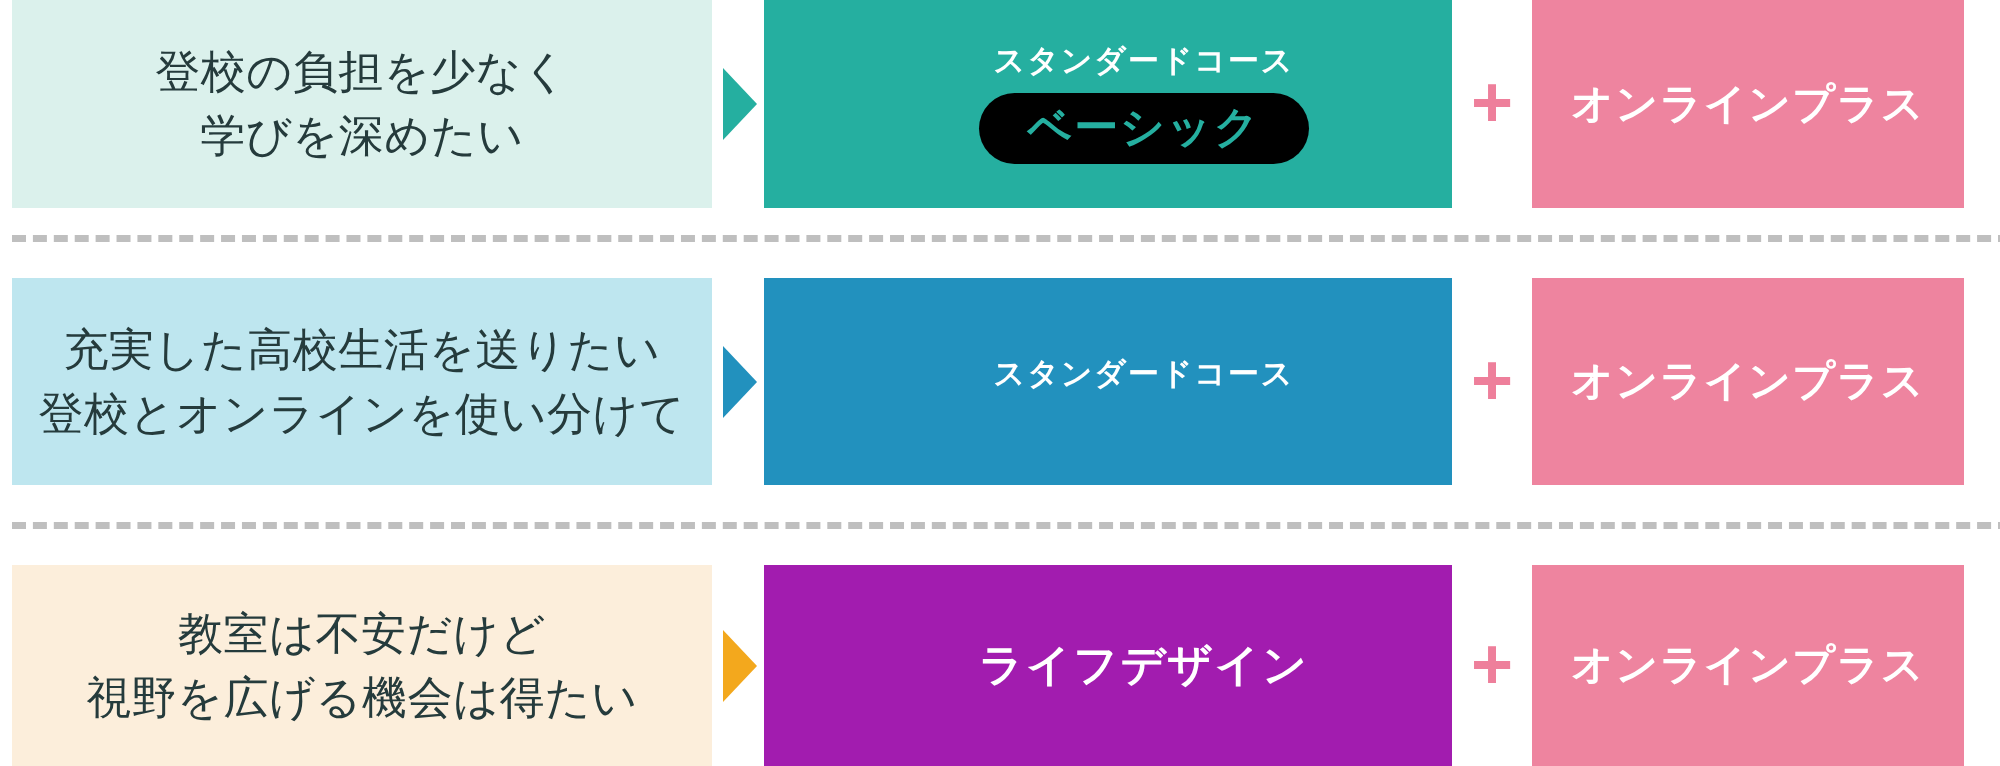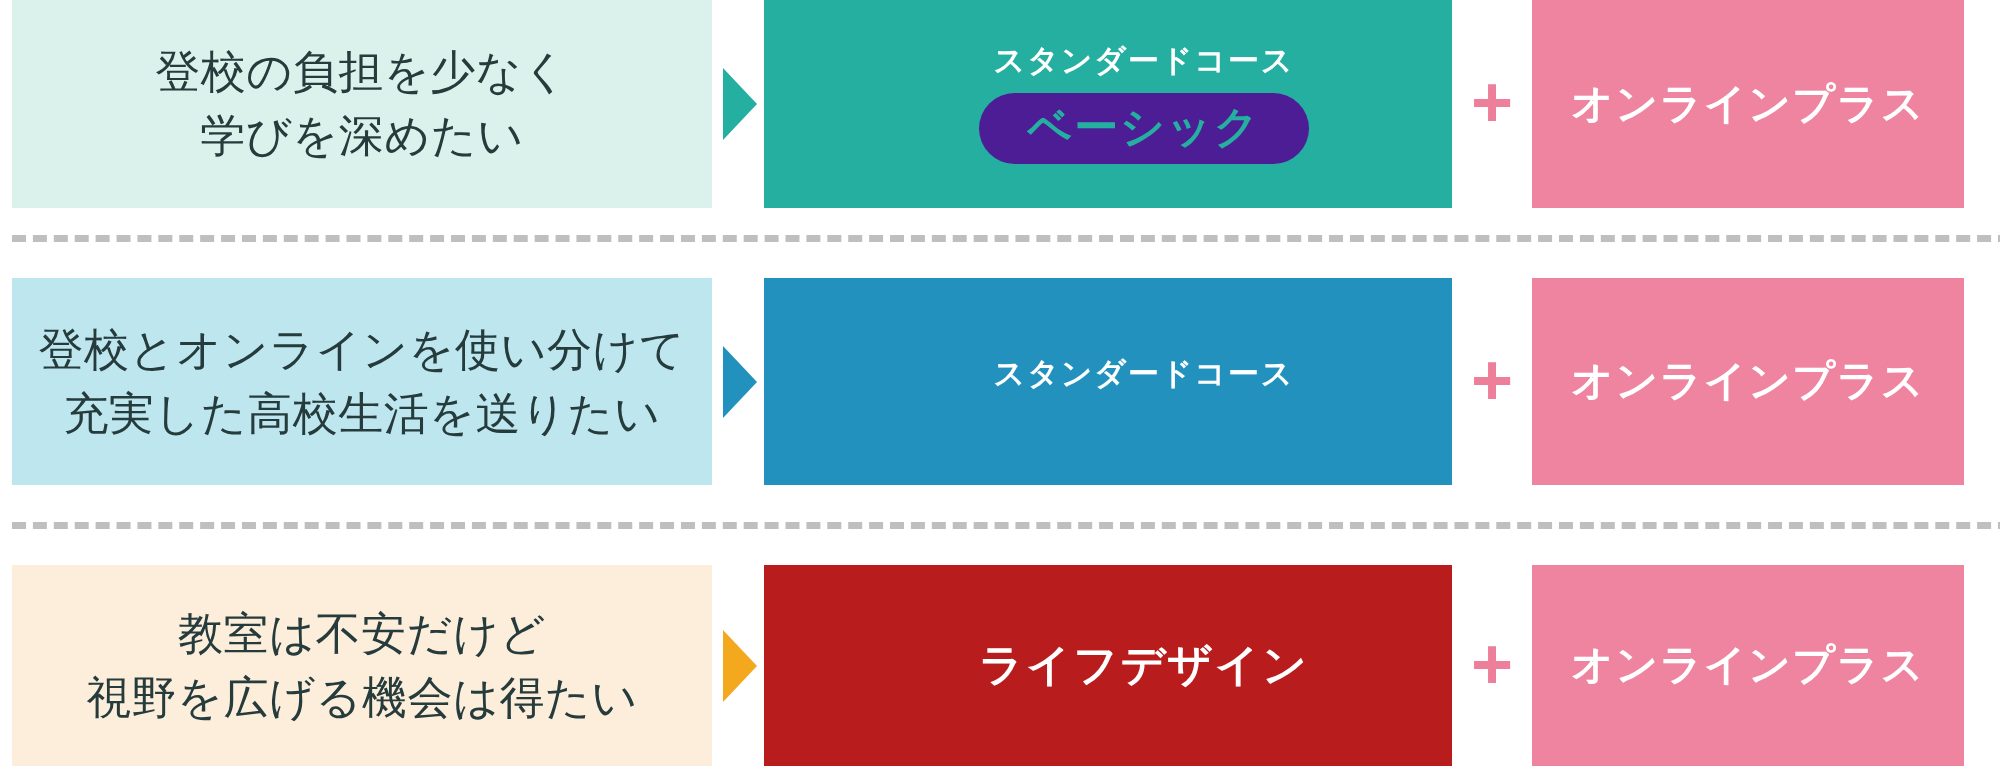--- a/index.html
+++ b/index.html
@@ -43,21 +43,21 @@
   .course-block{
     position:absolute;left:752px;top:0;width:760px;height:100%;
     display:flex;flex-direction:column;align-items:center;justify-content:center;
     box-sizing:border-box;
   }
   .course-kicker{
     color:#ffffff;font-size:31px;font-weight:bold;letter-spacing:0.06em;
     line-height:1.1;white-space:nowrap;margin-bottom:14px;
   }
   .course-pill{
-    background:#4c1d95;border-radius:999px;
+    background:#000000;border-radius:999px;
     padding:8px 44px 12px 44px;min-width:330px;box-sizing:border-box;
     display:flex;align-items:center;justify-content:center;
   }
   .course-pill-label{
     font-size:44px;font-weight:bold;letter-spacing:0.04em;
     line-height:1.16;white-space:nowrap;
   }
   .course-plain{
     color:#ffffff;font-size:44px;font-weight:bold;letter-spacing:0.05em;
     line-height:1.28;text-align:center;white-space:nowrap;
@@ -122,22 +122,22 @@
     <div class="online-block">
       <span class="online-label">オンラインプラス</span>
     </div>
   </div>
 
   <div class="separator sep-1"></div>
 
   <div class="row row-2">
 
     <div class="need-panel" style="background:#bee6ef;">
+      <div class="need-line">充実した高校生活を送りたい</div>
       <div class="need-line">登校とオンラインを使い分けて</div>
-      <div class="need-line">充実した高校生活を送りたい</div>
     </div>
 
     <div class="arrow-gap">
       <div class="arrow-tri" style="border-left-color:#2291be;"></div>
     </div>
 
     <div class="course-block" style="background:#2291be;">
       <div class="course-kicker">スタンダードコース</div>
     </div>
 
@@ -156,21 +156,21 @@
 
     <div class="need-panel" style="background:#fceedb;">
       <div class="need-line">教室は不安だけど</div>
       <div class="need-line">視野を広げる機会は得たい</div>
     </div>
 
     <div class="arrow-gap">
       <div class="arrow-tri" style="border-left-color:#f3a81d;"></div>
     </div>
 
-    <div class="course-block" style="background:#b91c1c;">
+    <div class="course-block" style="background:#a21caf;">
       <div class="course-plain">ライフデザイン</div>
     </div>
 
     <div class="plus-gap">
       <span class="plus-sign">+</span>
     </div>
 
     <div class="online-block">
       <span class="online-label">オンラインプラス</span>
     </div>

